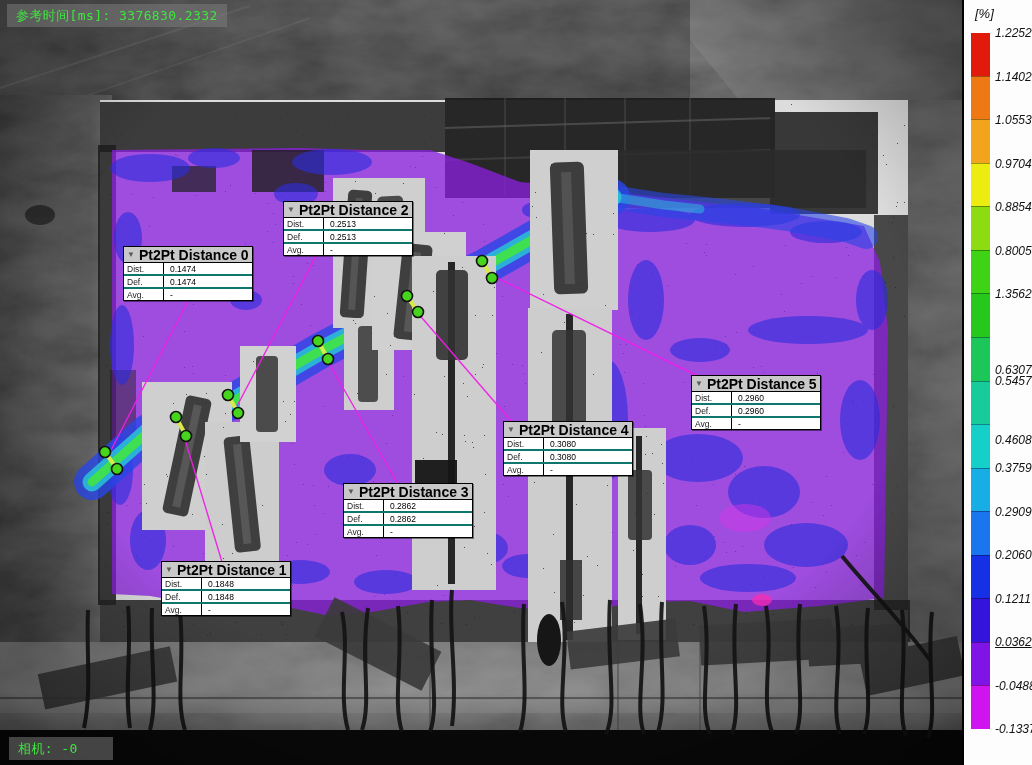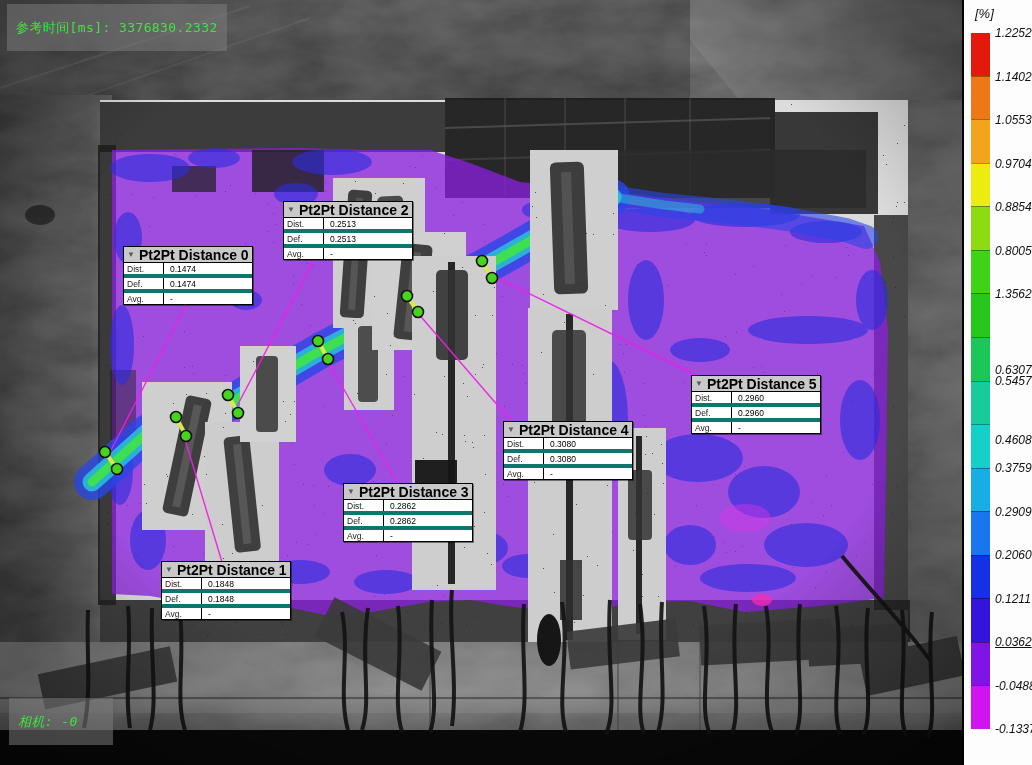--- a/index.html
+++ b/index.html
@@ -3,43 +3,43 @@
 <meta charset="utf-8">
 <style>
   html,body{margin:0;padding:0;background:#000;}
   .stage{position:relative;width:1032px;height:765px;overflow:hidden;background:#0a0a0a;
          font-family:"Liberation Sans",sans-serif;}
   svg.scene{position:absolute;left:0;top:0;}
 
   
   .hud{position:absolute;background:rgba(125,125,125,.52);color:#3fe53f;
        font-family:"DejaVu Sans Mono",monospace;font-size:13px;line-height:17px;
-       padding:15px 9px;letter-spacing:.4px;white-space:nowrap;}
+       padding:3px 9px;letter-spacing:.4px;white-space:nowrap;}
   .hud-time{left:7px;top:4px;}
-  .hud-camera{left:9px;top:698px;min-width:86px;font-style:italic;}
+  .hud-camera{left:9px;top:737px;min-width:86px;}
 
   
   .scale-panel{position:absolute;right:0;top:0;width:70px;height:765px;background:#fdfdfd;
                border-left:2px solid #000;box-sizing:border-box;}
   .scale-unit{position:absolute;top:6px;left:11px;font-style:italic;font-size:13px;color:#111;}
   .scale-bar{position:absolute;left:7px;top:33px;width:19px;height:696px;
              display:flex;flex-direction:column;}
   .scale-seg{flex:1;}
   .scale-seg + .scale-seg{border-top:1px solid rgba(0,0,0,.35);}
   .scale-tick{position:absolute;left:31px;font-style:italic;font-size:12px;color:#111;
               white-space:nowrap;line-height:16px;}
 
   
   .p2p-box{position:absolute;width:128px;border:1px solid #000;background:#fff;
            box-shadow:1px 1px 0 rgba(0,0,0,.45);}
   .p2p-header{background:#c9c9c9;border-bottom:1px solid #000;height:15px;
               display:flex;align-items:center;padding:0 3px;gap:4px;}
   .tri{color:#5a5a5a;font-size:8px;line-height:1;}
   .p2p-title{font-weight:bold;font-size:14px;color:#000;white-space:nowrap;}
-  .p2p-row{display:flex;height:11px;border-bottom:4px solid #0f766e;font-size:8.5px;
+  .p2p-row{display:flex;height:11px;border-bottom:2px solid #0f766e;font-size:8.5px;
            align-items:center;background:#fff;}
   .p2p-row:last-child{border-bottom:none;}
   .p2p-label{width:36px;align-self:stretch;border-right:1px solid #000;display:flex;
              align-items:center;padding-left:3px;color:#222;}
   .p2p-value{padding-left:6px;color:#000;}
 </style>
 </head>
 <body>
 
 <div class="stage">

